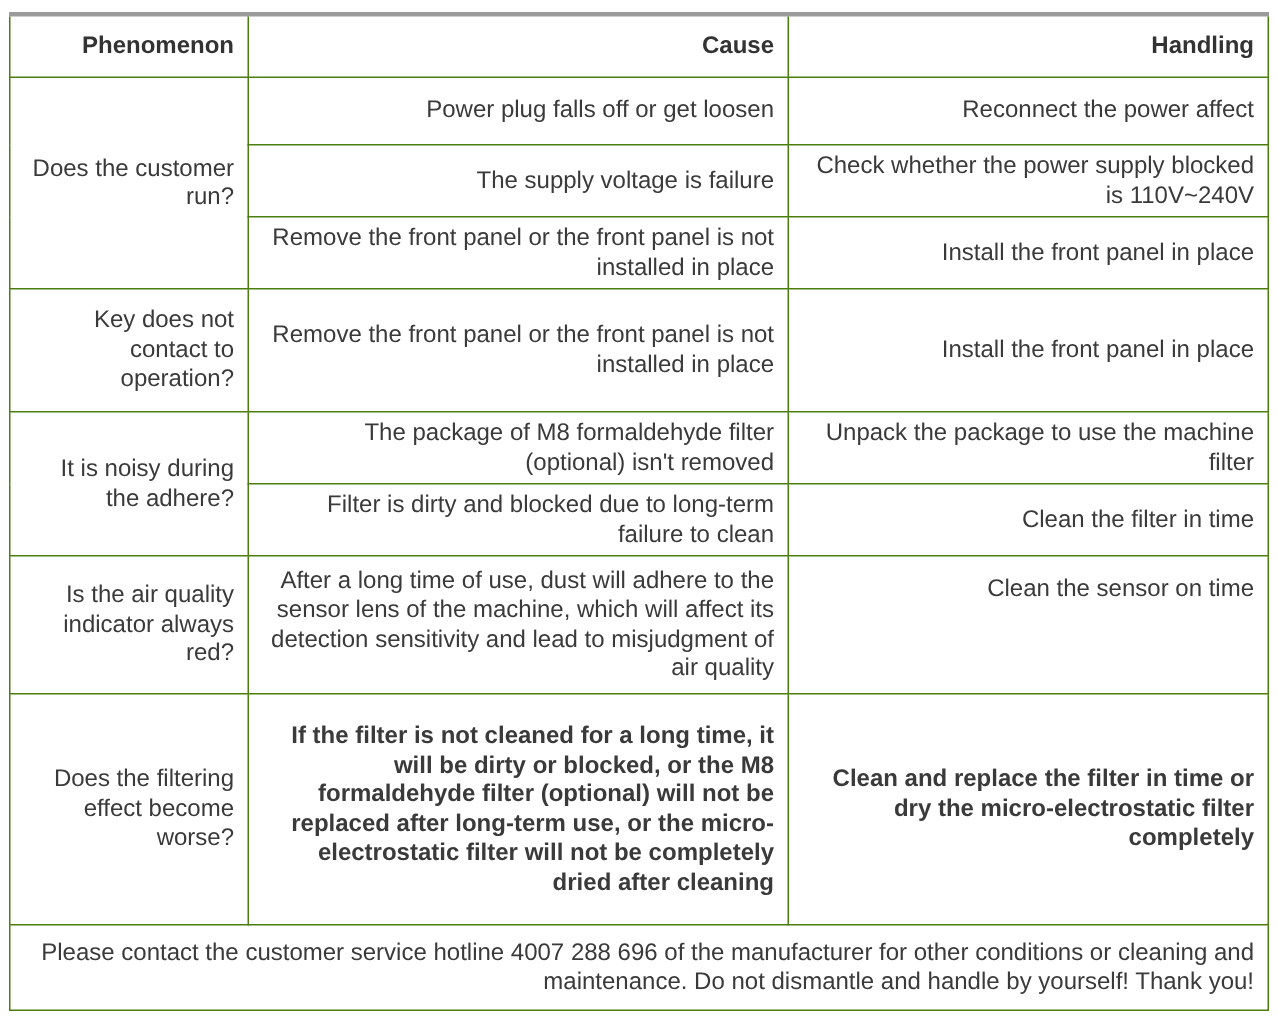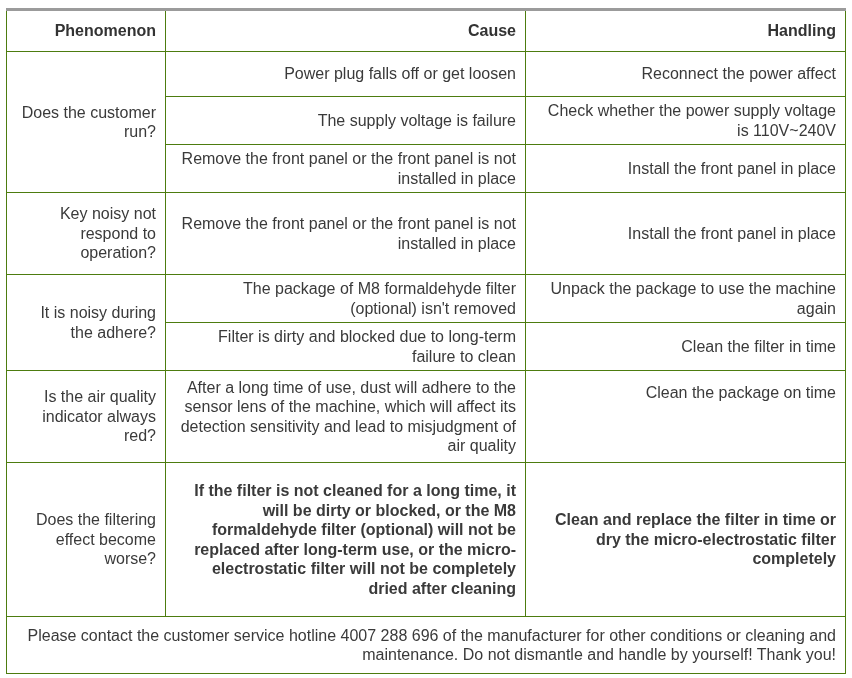--- a/index.html
+++ b/index.html
@@ -89,47 +89,47 @@
       <th class="colhead">Handling</th>
     </tr>
 
     <tr class="h45">
       <td class="phen" rowspan="3">Does the customer run?</td>
       <td>Power plug falls off or get loosen</td>
       <td>Reconnect the power affect</td>
     </tr>
     <tr class="h48">
       <td>The supply voltage is failure</td>
-      <td>Check whether the power supply voltage is 110V~240V</td>
+      <td>Check whether the power supply blocked is 110V~240V</td>
     </tr>
     <tr class="h47">
       <td>Remove the front panel or the front panel is not installed in place</td>
       <td>Install the front panel in place</td>
     </tr>
 
     <tr class="h82">
-      <td class="phen">Key noisy not respond to operation?</td>
+      <td class="phen">Key does not contact to operation?</td>
       <td>Remove the front panel or the front panel is not installed in place</td>
       <td>Install the front panel in place</td>
     </tr>
 
     <tr class="h48">
       <td class="phen" rowspan="2">It is noisy during the adhere?</td>
       <td>The package of M8 formaldehyde filter (optional) isn't removed</td>
-      <td>Unpack the package to use the machine again</td>
+      <td>Unpack the package to use the machine filter</td>
     </tr>
     <tr class="h47">
       <td>Filter is dirty and blocked due to long-term failure to clean</td>
       <td>Clean the filter in time</td>
     </tr>
 
     <tr class="h92">
       <td class="phen">Is the air quality indicator always red?</td>
       <td class="tight">After a long time of use, dust will adhere to the sensor lens of the machine, which will affect its detection sensitivity and lead to misjudgment of air quality</td>
-      <td style="vertical-align: top; padding-top: 12px;">Clean the package on time</td>
+      <td style="vertical-align: top; padding-top: 12px;">Clean the sensor on time</td>
     </tr>
 
     <tr class="h154">
       <td class="phen">Does the filtering effect become worse?</td>
       <td class="roomy">If the filter is not cleaned for a long time, it will be dirty or blocked, or the M8 formaldehyde filter (optional) will not be replaced after long-term use, or the micro-electrostatic filter will not be completely dried after cleaning</td>
       <td class="roomy">Clean and replace the filter in time or dry the micro-electrostatic filter completely</td>
     </tr>
 
     <tr class="hfoot">
       <td class="footer-cell" colspan="3">Please contact the customer service hotline 4007 288 696 of the manufacturer for other conditions or cleaning and maintenance. Do not dismantle and handle by yourself! Thank you!</td>

